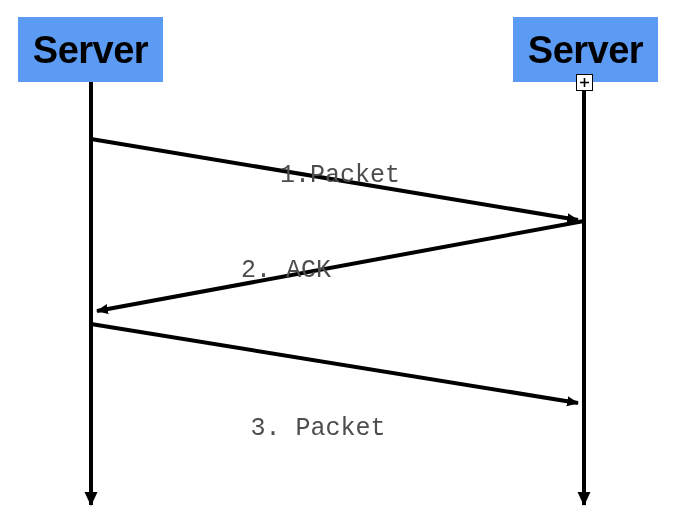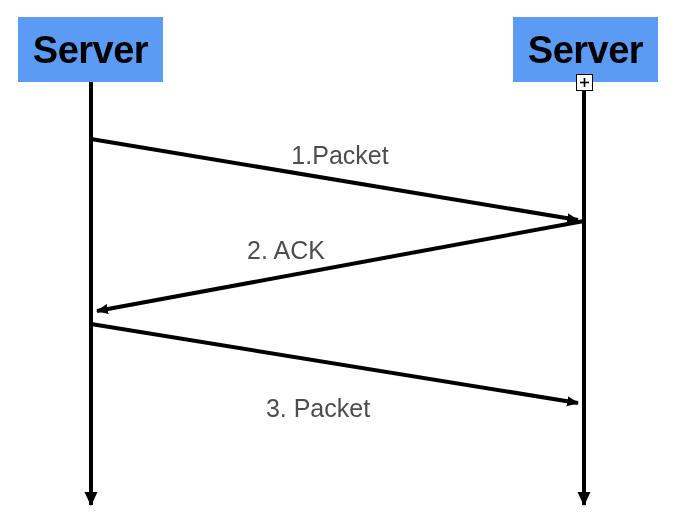--- a/index.html
+++ b/index.html
@@ -49,26 +49,27 @@
     height: 65px;
   }
   #participant-server {
     left: 513px;
     top: 17px;
     width: 145px;
     height: 65px;
   }
   .msg-label {
     position: absolute;
-    font-family: Liberation Sans, sans-serif;
+    font-family: Liberation Mono, monospace;
     font-size: 25px;
     color: #4d4d4d;
     line-height: 1;
     white-space: nowrap;
     transform: translate(-50%, -50%);
+    margin-top: 20px;
   }
   #connect-handle {
     position: absolute;
     left: 576px;
     top: 74px;
     width: 17px;
     height: 17px;
     box-sizing: border-box;
     background: #ffffff;
     border: 1px solid #000000;

